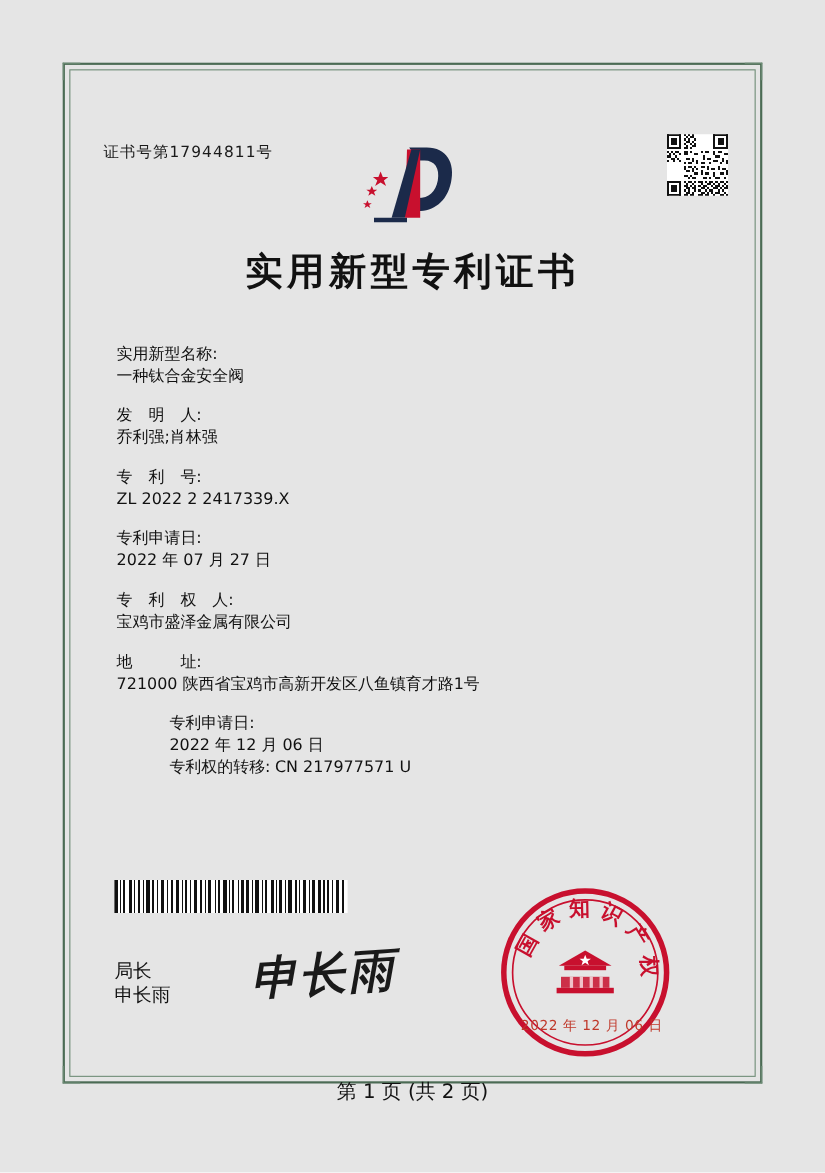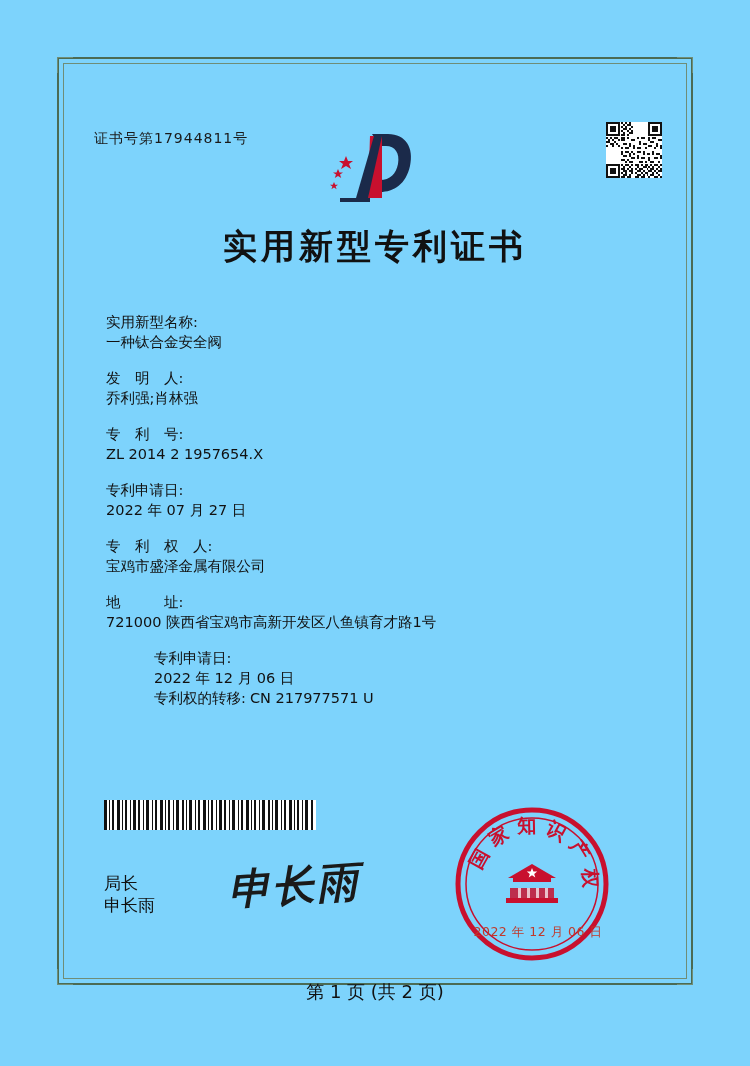--- a/index.html
+++ b/index.html
@@ -14,21 +14,21 @@
     color: #111;
     position: relative;
     overflow: hidden;
   }
 
   .page {
     position: absolute;
     left: 0; top: 0;
     width: 750px;
     height: 1066px;
-    background: #7dd3fc;
+    background: #e5e5e5;
   }
 
   
   .frame-outer {
     position: absolute;
     left: 57px;
     top: 57px;
     width: 636px;
     height: 928px;
     border: 2px solid #4b6b54;
@@ -413,21 +413,21 @@
     <div class="field-row">
       <span class="field-label">实用新型名称:</span>
       <span class="field-value">一种钛合金安全阀</span>
     </div>
     <div class="field-row">
       <span class="field-label">发　明　人:</span>
       <span class="field-value">乔利强;肖林强</span>
     </div>
     <div class="field-row">
       <span class="field-label">专　利　号:</span>
-      <span class="field-value">ZL 2014 2 1957654.X</span>
+      <span class="field-value">ZL 2022 2 2417339.X</span>
     </div>
     <div class="field-row">
       <span class="field-label">专利申请日:</span>
       <span class="field-value">2022 年 07 月 27 日</span>
     </div>
     <div class="field-row">
       <span class="field-label">专　利　权　人:</span>
       <span class="field-value">宝鸡市盛泽金属有限公司</span>
     </div>
     <div class="field-row">

